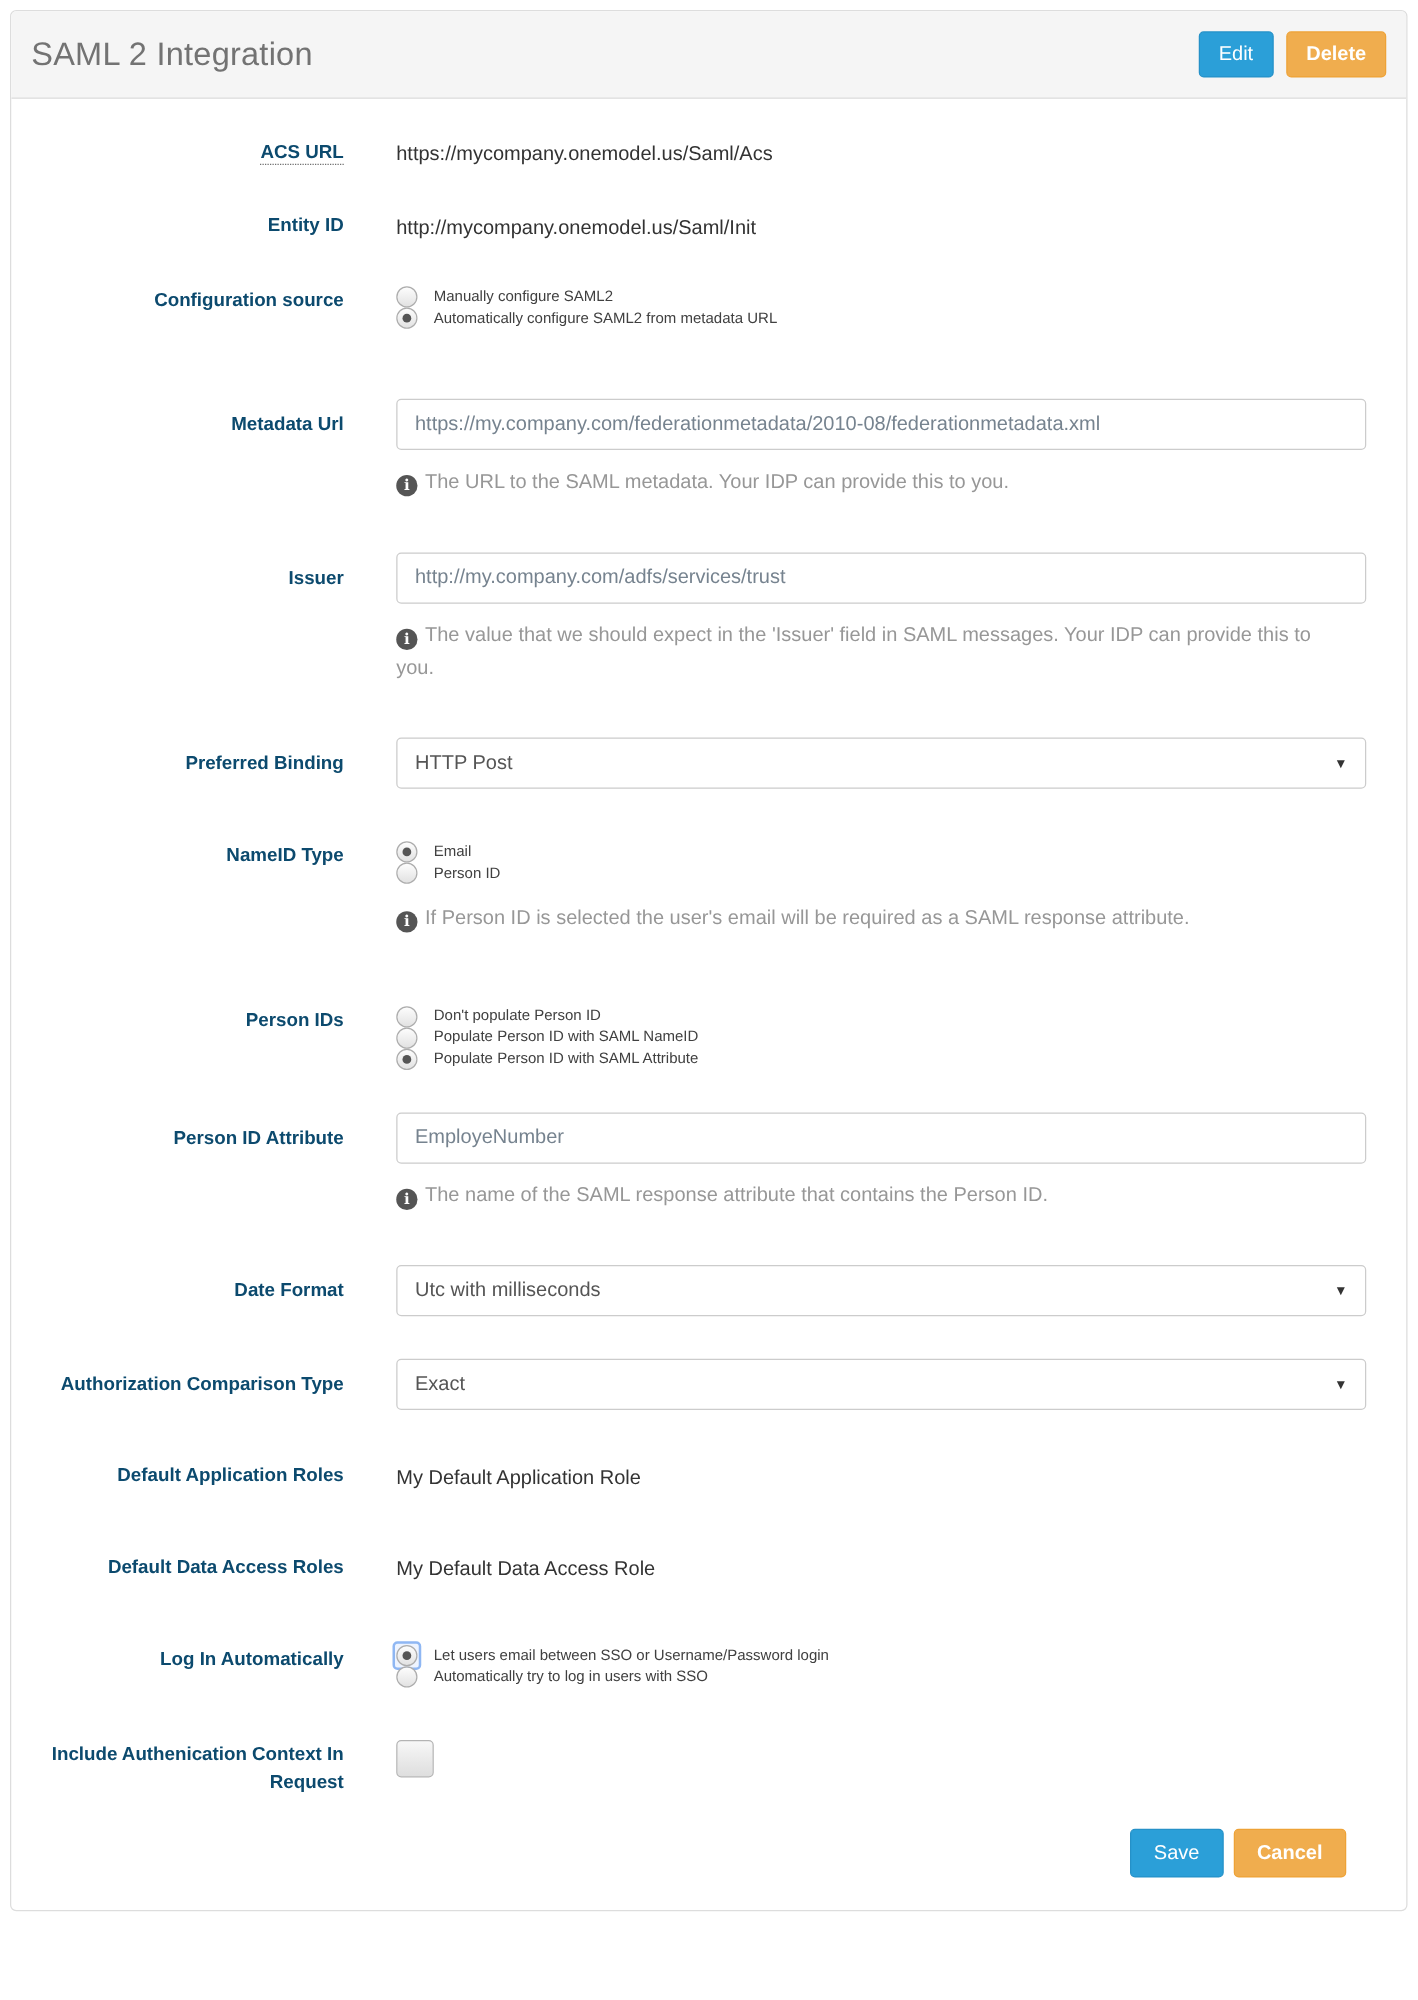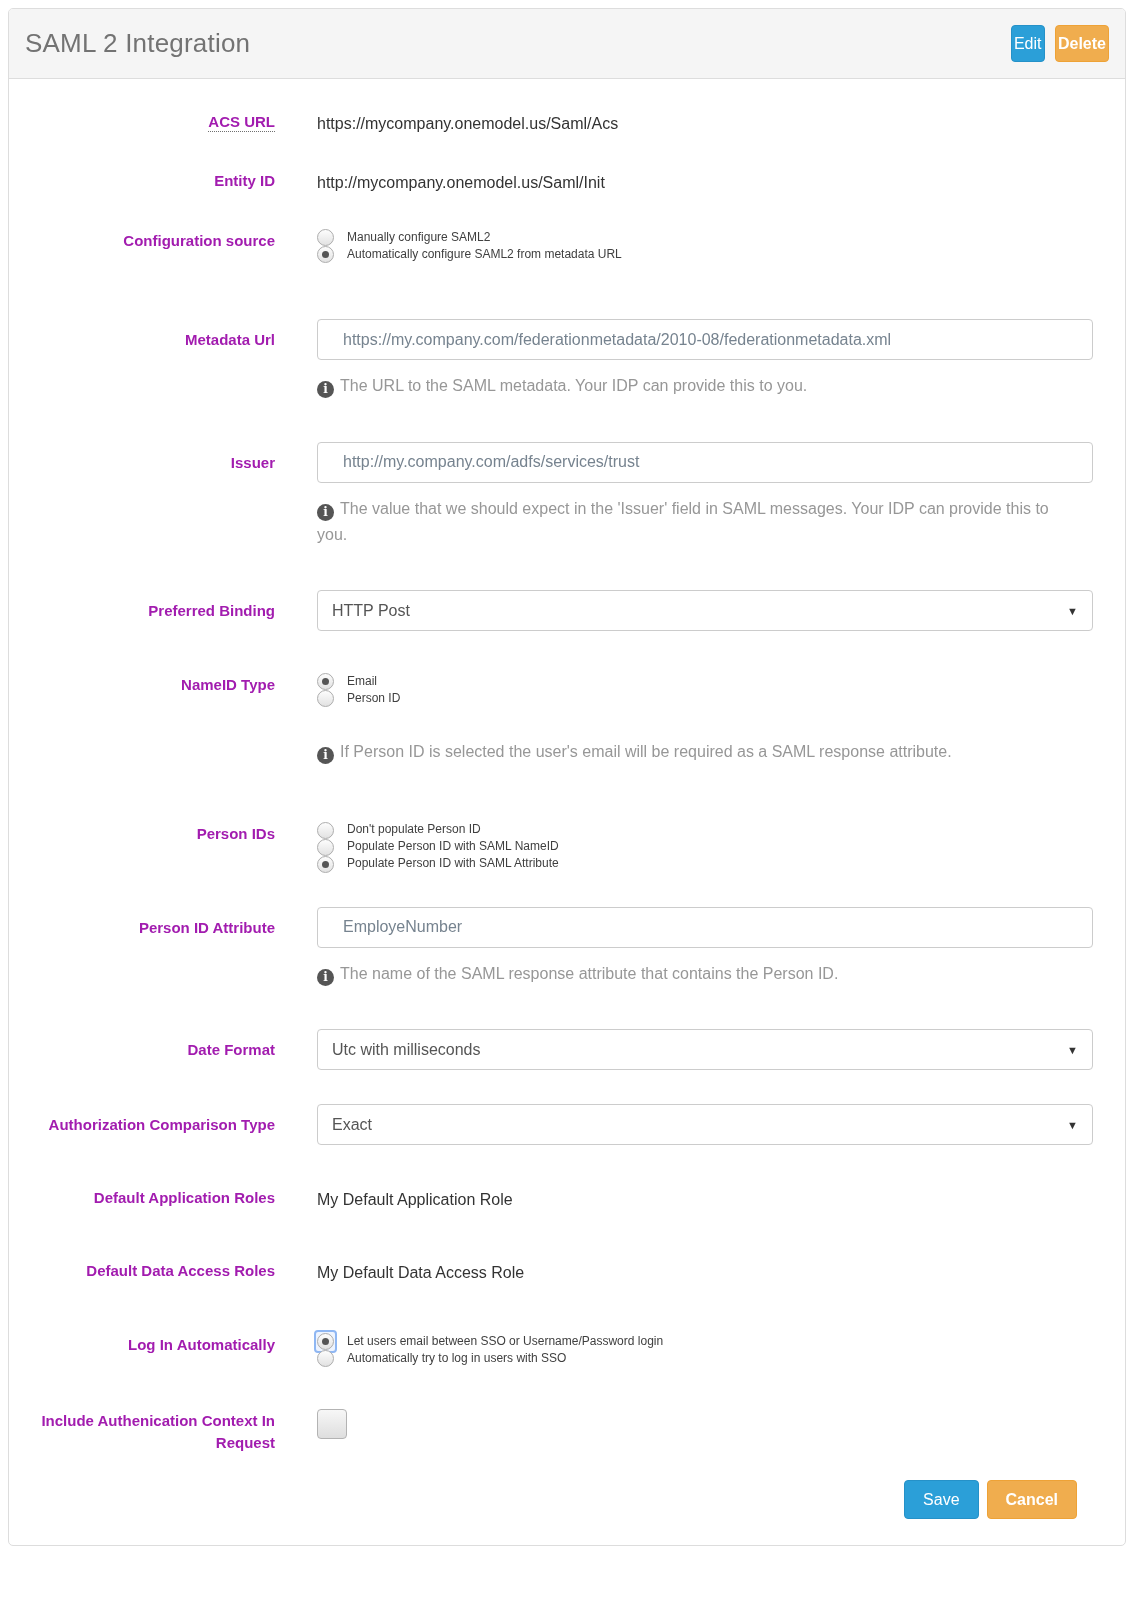--- a/index.html
+++ b/index.html
@@ -24,56 +24,56 @@
     display:flex;
     align-items:center;
     justify-content:space-between;
     min-height:68px;
   }
   .panel-title { font-size:26px; font-weight:400; color:#737373; letter-spacing:.2px; }
   .btn {
     display:inline-block;
     border:1px solid transparent;
     border-radius:4px;
-    padding:8px 2px;
+    padding:8px 15px;
     font-size:16px;
     color:#fff;
     cursor:pointer;
     font-family:inherit;
     line-height:1.2;
   }
   .btn-primary { background:#2B9FD8; border-color:#2591c8; }
   .btn-warning { background:#F0AD4E; border-color:#eea236;font-weight:bold; }
   .heading-buttons .btn + .btn { margin-left:6px; }
 
   .panel-body { padding:32px 32px 26px 16px; }
 
   .form-row { display:flex; align-items:flex-start; }
   .label-col {
     flex:0 0 250px;
     text-align:right;
     padding-right:0;
     font-size:15px;
     font-weight:700;
-    color:#a21caf;
+    color:#0c4a6e;
     line-height:1.45;
   }
   .control-col { flex:1; padding-left:42px; min-width:0; }
   .label-pt { padding-top:10px; }   
   .label-pt-sm { padding-top:1px; }
 
   .static-value { font-size:16px; color:#333; line-height:1.5; padding-top:1px; }
   .dotted-underline { border-bottom:1px dotted #707070; padding-bottom:1px; }
 
   .text-input {
     width:100%;
     height:41px;
     border:1px solid #ccc;
     border-radius:4px;
-    padding:8px 25px;
+    padding:8px 14px;
     font-size:16px;
     color:#76838F;
     font-family:inherit;
     background:#fff;
     outline:none;
   }
   .select-box {
     width:100%;
     height:41px;
     border:1px solid #ccc;
@@ -130,21 +130,21 @@
   }
   .focus-ring {
     display:inline-flex;
     border:2px solid #8FB7F3;
     border-radius:4px;
     padding:1px;
     margin:-3px;
     background:#eef4ff;
   }
   .radio-label { font-size:12px; color:#404040; margin-left:13px; line-height:1.3; }
-  .radio-help { margin-top:32px; }
+  .radio-help { margin-top:15px; }
 
   .checkbox-box {
     width:30px; height:30px;
     border:1px solid #b3b3b3;
     border-radius:4px;
     background:linear-gradient(#f7f7f7,#dedede);
     cursor:pointer;
   }
 
   .footer-actions { display:flex; justify-content:flex-end; margin-top:26px; padding-right:16px; }

